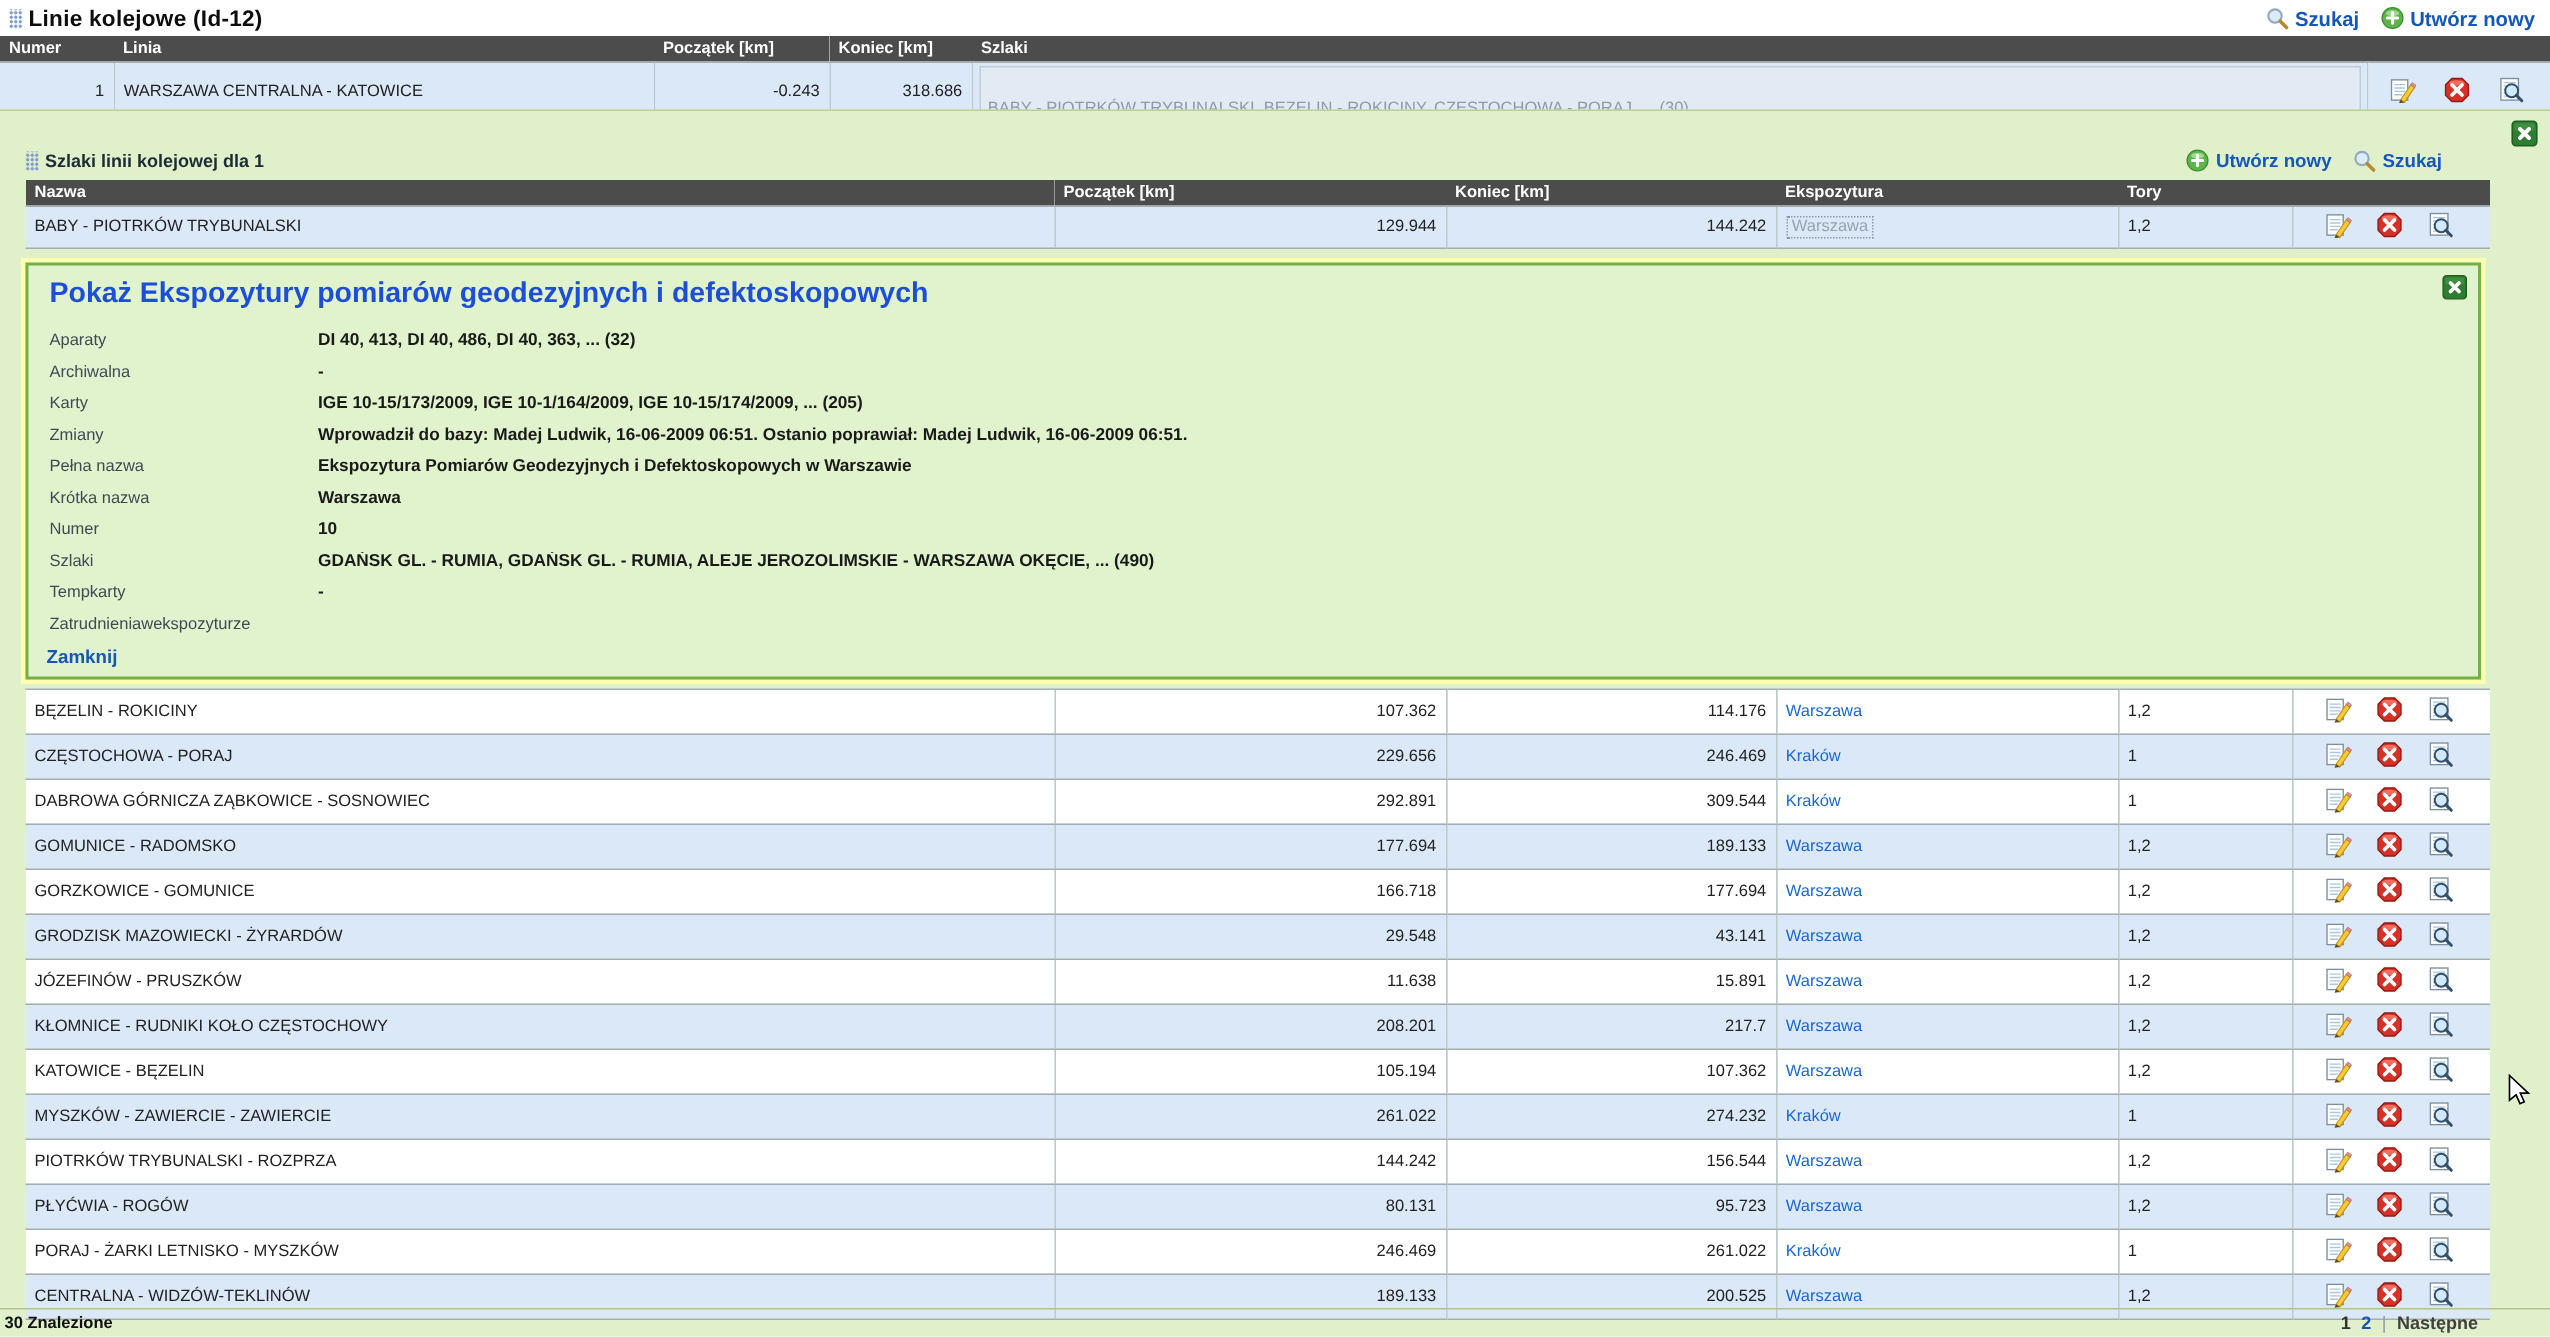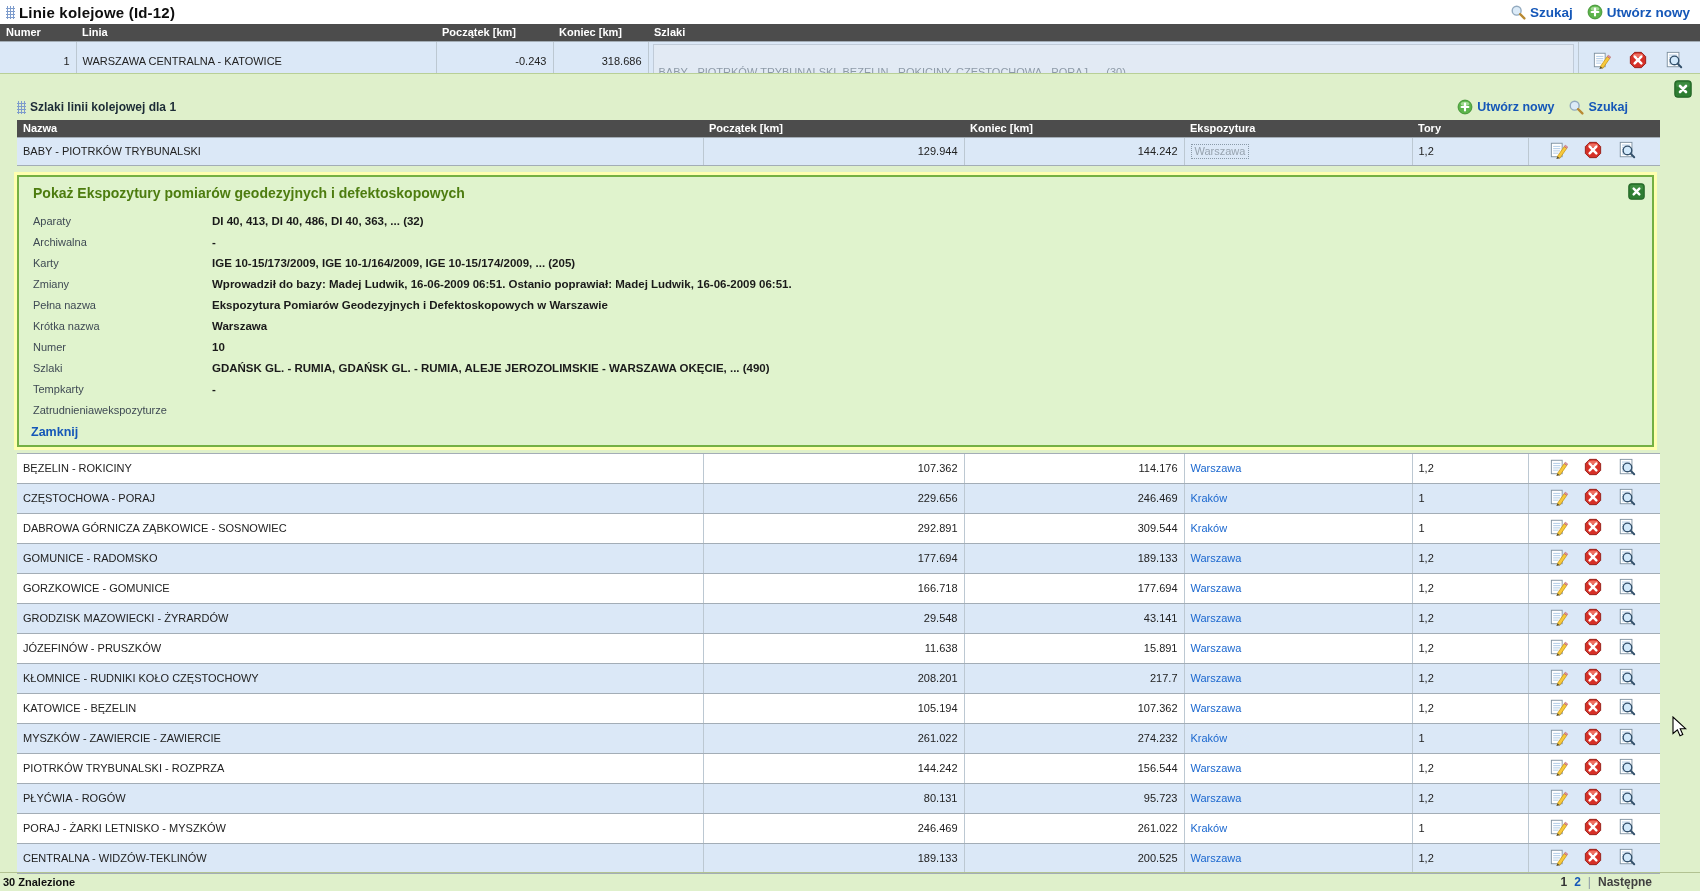--- a/index.html
+++ b/index.html
@@ -49,21 +49,21 @@
   .row-blue td { background:#dbe8f7 !important; }
   .rows-table td { height:30px; }
   .rows-table tr.alt td { background:#dbe8f7; }
   .eksp-link { color:#1a67cf; cursor:pointer; text-decoration:none; }
   .eksp-focus { color:#97a3af; border:1px dotted #8a9aa8; padding:0 3px 1px 3px; cursor:pointer; }
   
   .detail-frame { margin:6px 43px 0 14px; background:#ffffb0; padding:3px; }
   .detail-panel { position:relative; border:2px solid #74b043; background:#e0f3cd;
     padding:8px 12px 6px 12px; }
   .panel-close { top:6px; right:6px; position:absolute; }
-  .panel-title { color:#4d7c0f; font-size:14px; font-weight:bold; margin:0 0 10px 2px; }
+  .panel-title { color:#1d4ed8; font-size:19px; font-weight:bold; margin:0 0 10px 2px; }
   .field-row { display:grid; grid-template-columns:179px 1fr; height:21px; align-items:center; padding-left:2px; }
   .f-label { color:#3f4a54; font-size:11px; }
   .f-value { font-weight:bold; color:#1a1a1a; font-size:11.5px; white-space:nowrap; overflow:hidden; }
   .close-link { display:inline-block; margin:4px 0 0 0; color:#1557b8; font-size:12.5px; font-weight:bold; cursor:pointer; }
   
   .footer { position:absolute; left:0; right:0; bottom:0; height:19px;
     display:flex; align-items:center; border-top:1px solid #b2c292; }
   .found { font-weight:bold; color:#101010; padding-left:3px; font-size:11px; }
   .pager { margin-left:auto; display:flex; align-items:center; gap:7px; padding-right:48px;
     font-size:12px; font-weight:bold; }

